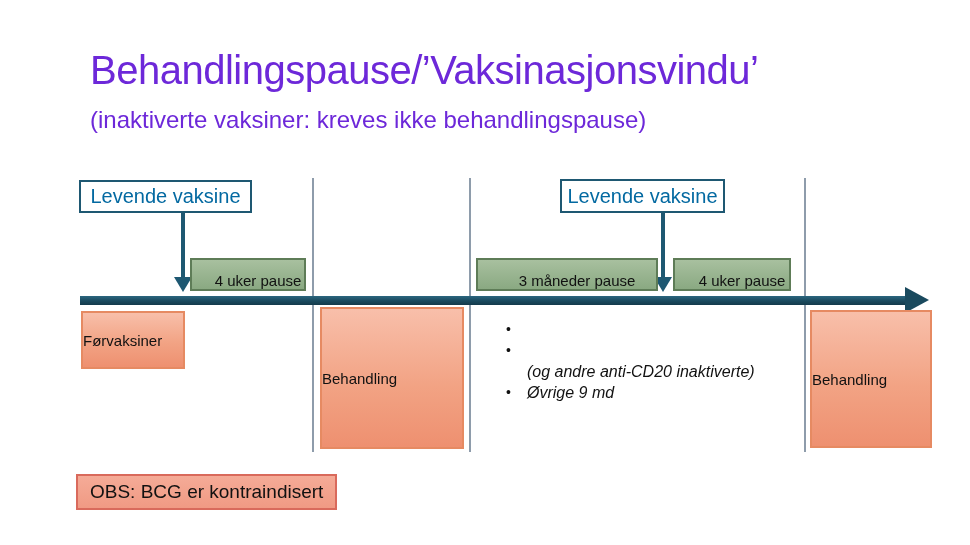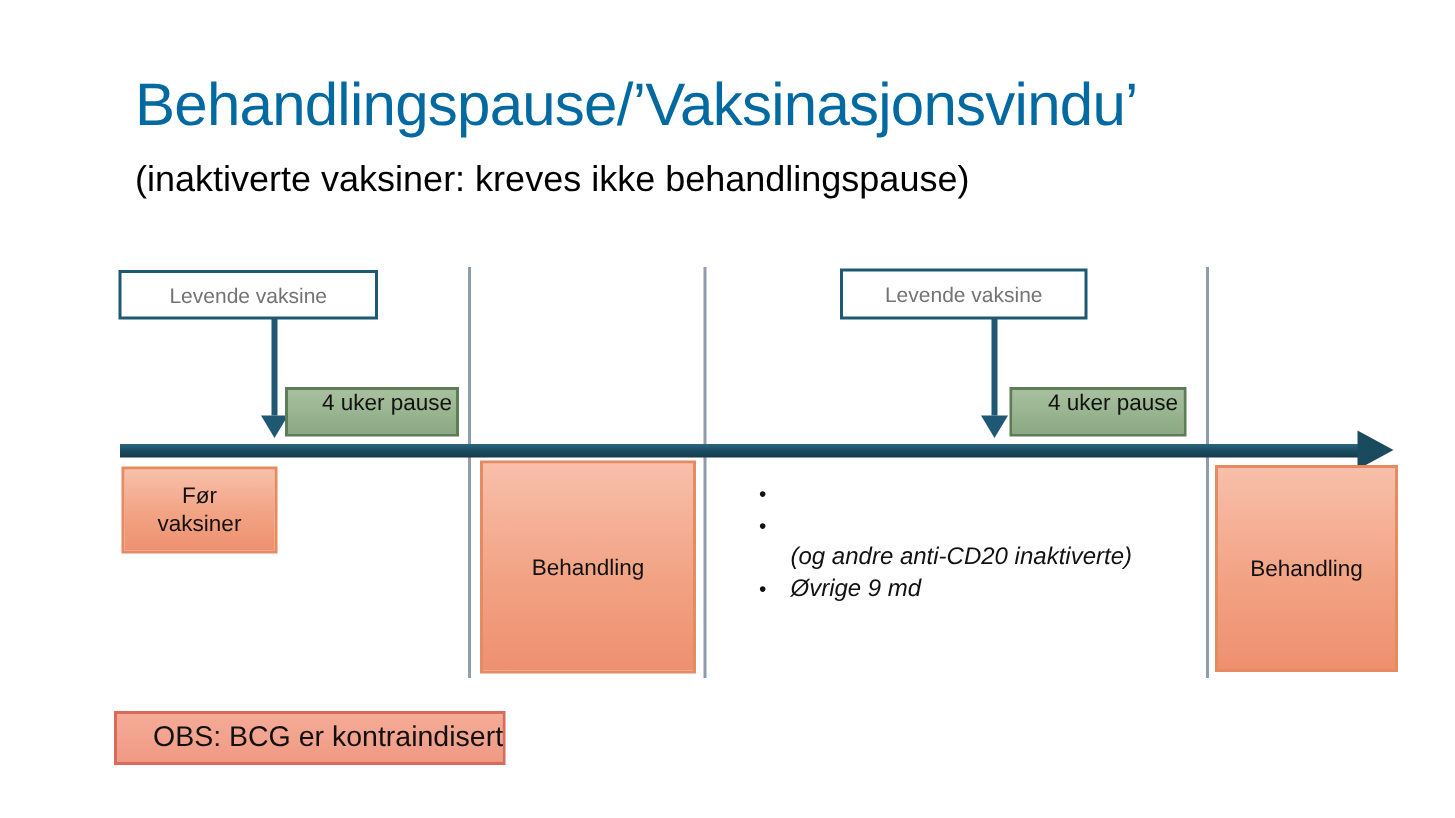--- a/index.html
+++ b/index.html
@@ -13,37 +13,37 @@
     color: #1a1a1a;
     overflow: hidden;
   }
   .abs { position: absolute; }
 
   
   #title {
     left: 90px; top: 48px;
     font-size: 40px;
     letter-spacing: -0.5px;
-    color: #0369a1;
+    color: #6d28d9;
     white-space: nowrap;
   }
   #subtitle {
     left: 90px; top: 106px;
     font-size: 24px;
-    color: #000000;
+    color: #6d28d9;
     white-space: nowrap;
   }
 
   
   .lv-box {
     background: #ffffff;
     border: 2.5px solid #1e5872;
     display: flex; align-items: center; justify-content: center;
-    font-size: 14px;
-    color: #737373;
+    font-size: 20px;
+    color: #0369a1;
     white-space: nowrap;
   }
   #lv-box-1 { left: 79px;  top: 180px; width: 173px; height: 33px; }
   #lv-box-2 { left: 560px; top: 179px; width: 165px; height: 34px; }
 
   
   .arrow-stem { width: 4px; background: #1e5872; }
   #arrow1-stem { left: 181px; top: 212px; height: 65px; }
   #arrow2-stem { left: 661px; top: 212px; height: 65px; }
   .arrow-head {
@@ -52,21 +52,21 @@
     border-right: 9px solid transparent;
     border-top: 15px solid #1e5872;
   }
   #arrow1-head { left: 174px; top: 277px; }
   #arrow2-head { left: 654px; top: 277px; }
 
   
   .pause-box {
     background: linear-gradient(180deg, #a8c09f 0%, #8aa982 100%);
     border: 2px solid #5e7c57;
-    display: flex; align-items: flex-start; justify-content: center;
+    display: flex; align-items: flex-end; justify-content: center;
     font-size: 15px;
     color: #111;
     white-space: nowrap;
     padding-left: 20px;
   }
   #pause-box-1 { left: 190px; top: 258px; width: 116px; height: 33px; }
   #pause-box-2 { left: 476px; top: 258px; width: 182px; height: 33px; }
   #pause-box-3 { left: 673px; top: 258px; width: 118px; height: 33px; }
 
   
@@ -85,43 +85,43 @@
     width: 0; height: 0;
     border-top: 13px solid transparent;
     border-bottom: 13px solid transparent;
     border-left: 24px solid #1a4a5e;
   }
 
   
   .phase-box {
     background: linear-gradient(180deg, #f8bfaa 0%, #f2a384 55%, #ee9070 100%);
     border: 2px solid #e68a62;
-    display: flex; flex-direction: column;
-    align-items: center; justify-content: center;
+    display: flex; flex-direction: row;
+    align-items: center; justify-content: flex-start;
     font-size: 15px;
     color: #111;
     text-align: center;
     line-height: 19px;
   }
   #phase-before     { left: 81px;  top: 311px; width: 104px; height: 58px; }
   #phase-treatment1 { left: 320px; top: 307px; width: 144px; height: 142px; }
   #phase-treatment2 { left: 810px; top: 310px; width: 122px; height: 138px; }
 
   
   #pause-details { left: 506px; top: 319px; font-size: 16px; font-style: italic; color: #111; }
   .bullet-row { display: flex; line-height: 21px; white-space: nowrap; }
   .bullet-cell { width: 21px; font-style: normal; font-size: 14px; }
 
   
   #note-box {
     left: 76px; top: 474px; width: 261px; height: 36px;
     background: linear-gradient(180deg, #f5ab97 0%, #f09a84 100%);
     border: 2px solid #d96a5c;
     display: flex; align-items: center;
-    padding-left: 24px;
+    padding-left: 12px;
     font-size: 19px;
     color: #111;
     white-space: nowrap;
   }
 </style>
 </head>
 <body>
 
 <div id="slide">
 
@@ -139,20 +139,23 @@
   <div id="arrow1-head" class="abs arrow-head"></div>
   <div id="arrow2-stem" class="abs arrow-stem"></div>
   <div id="arrow2-head" class="abs arrow-head"></div>
 
   <div id="vline-1" class="abs vline"></div>
   <div id="vline-2" class="abs vline"></div>
   <div id="vline-3" class="abs vline"></div>
 
   <div id="pause-box-1" class="abs pause-box">
     <span>4 uker pause</span>
+  </div>
+  <div id="pause-box-2" class="abs pause-box">
+    <span>3 måneder pause</span>
   </div>
   <div id="pause-box-3" class="abs pause-box">
     <span>4 uker pause</span>
   </div>
 
   <div id="timeline-bar" class="abs"></div>
   <div id="timeline-arrowhead" class="abs"></div>
 
   <div id="phase-before" class="abs phase-box">
     <span>Før</span>

